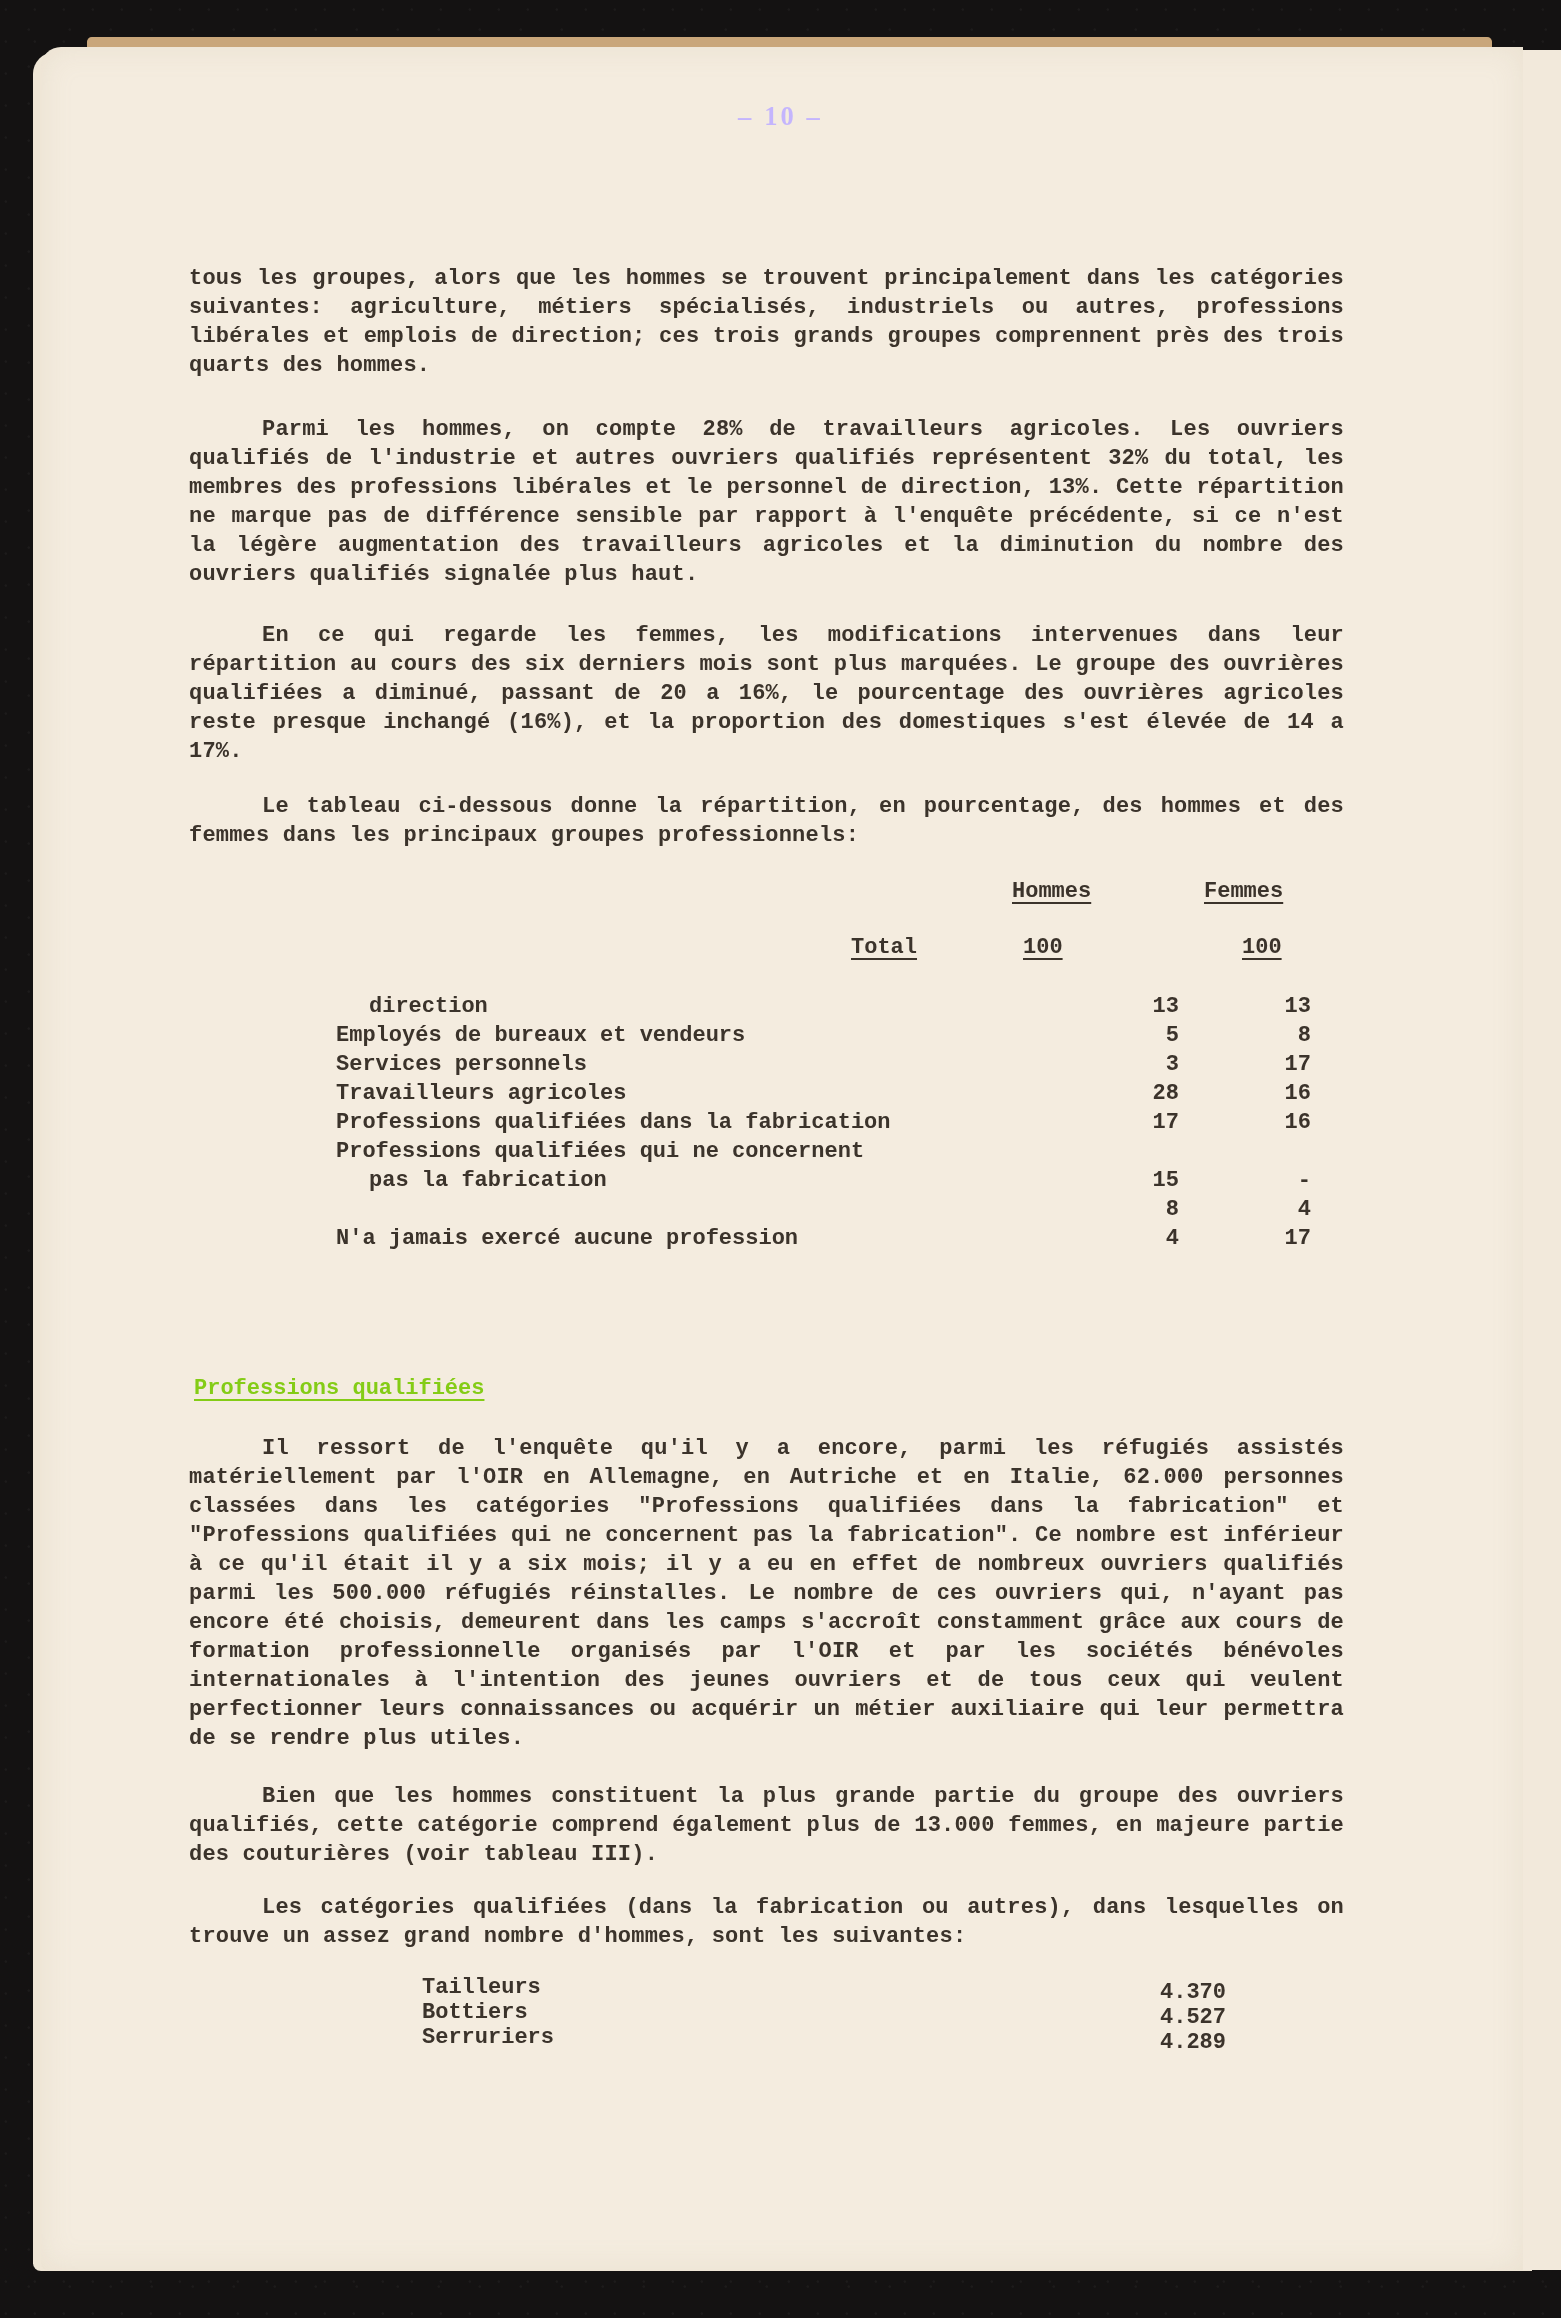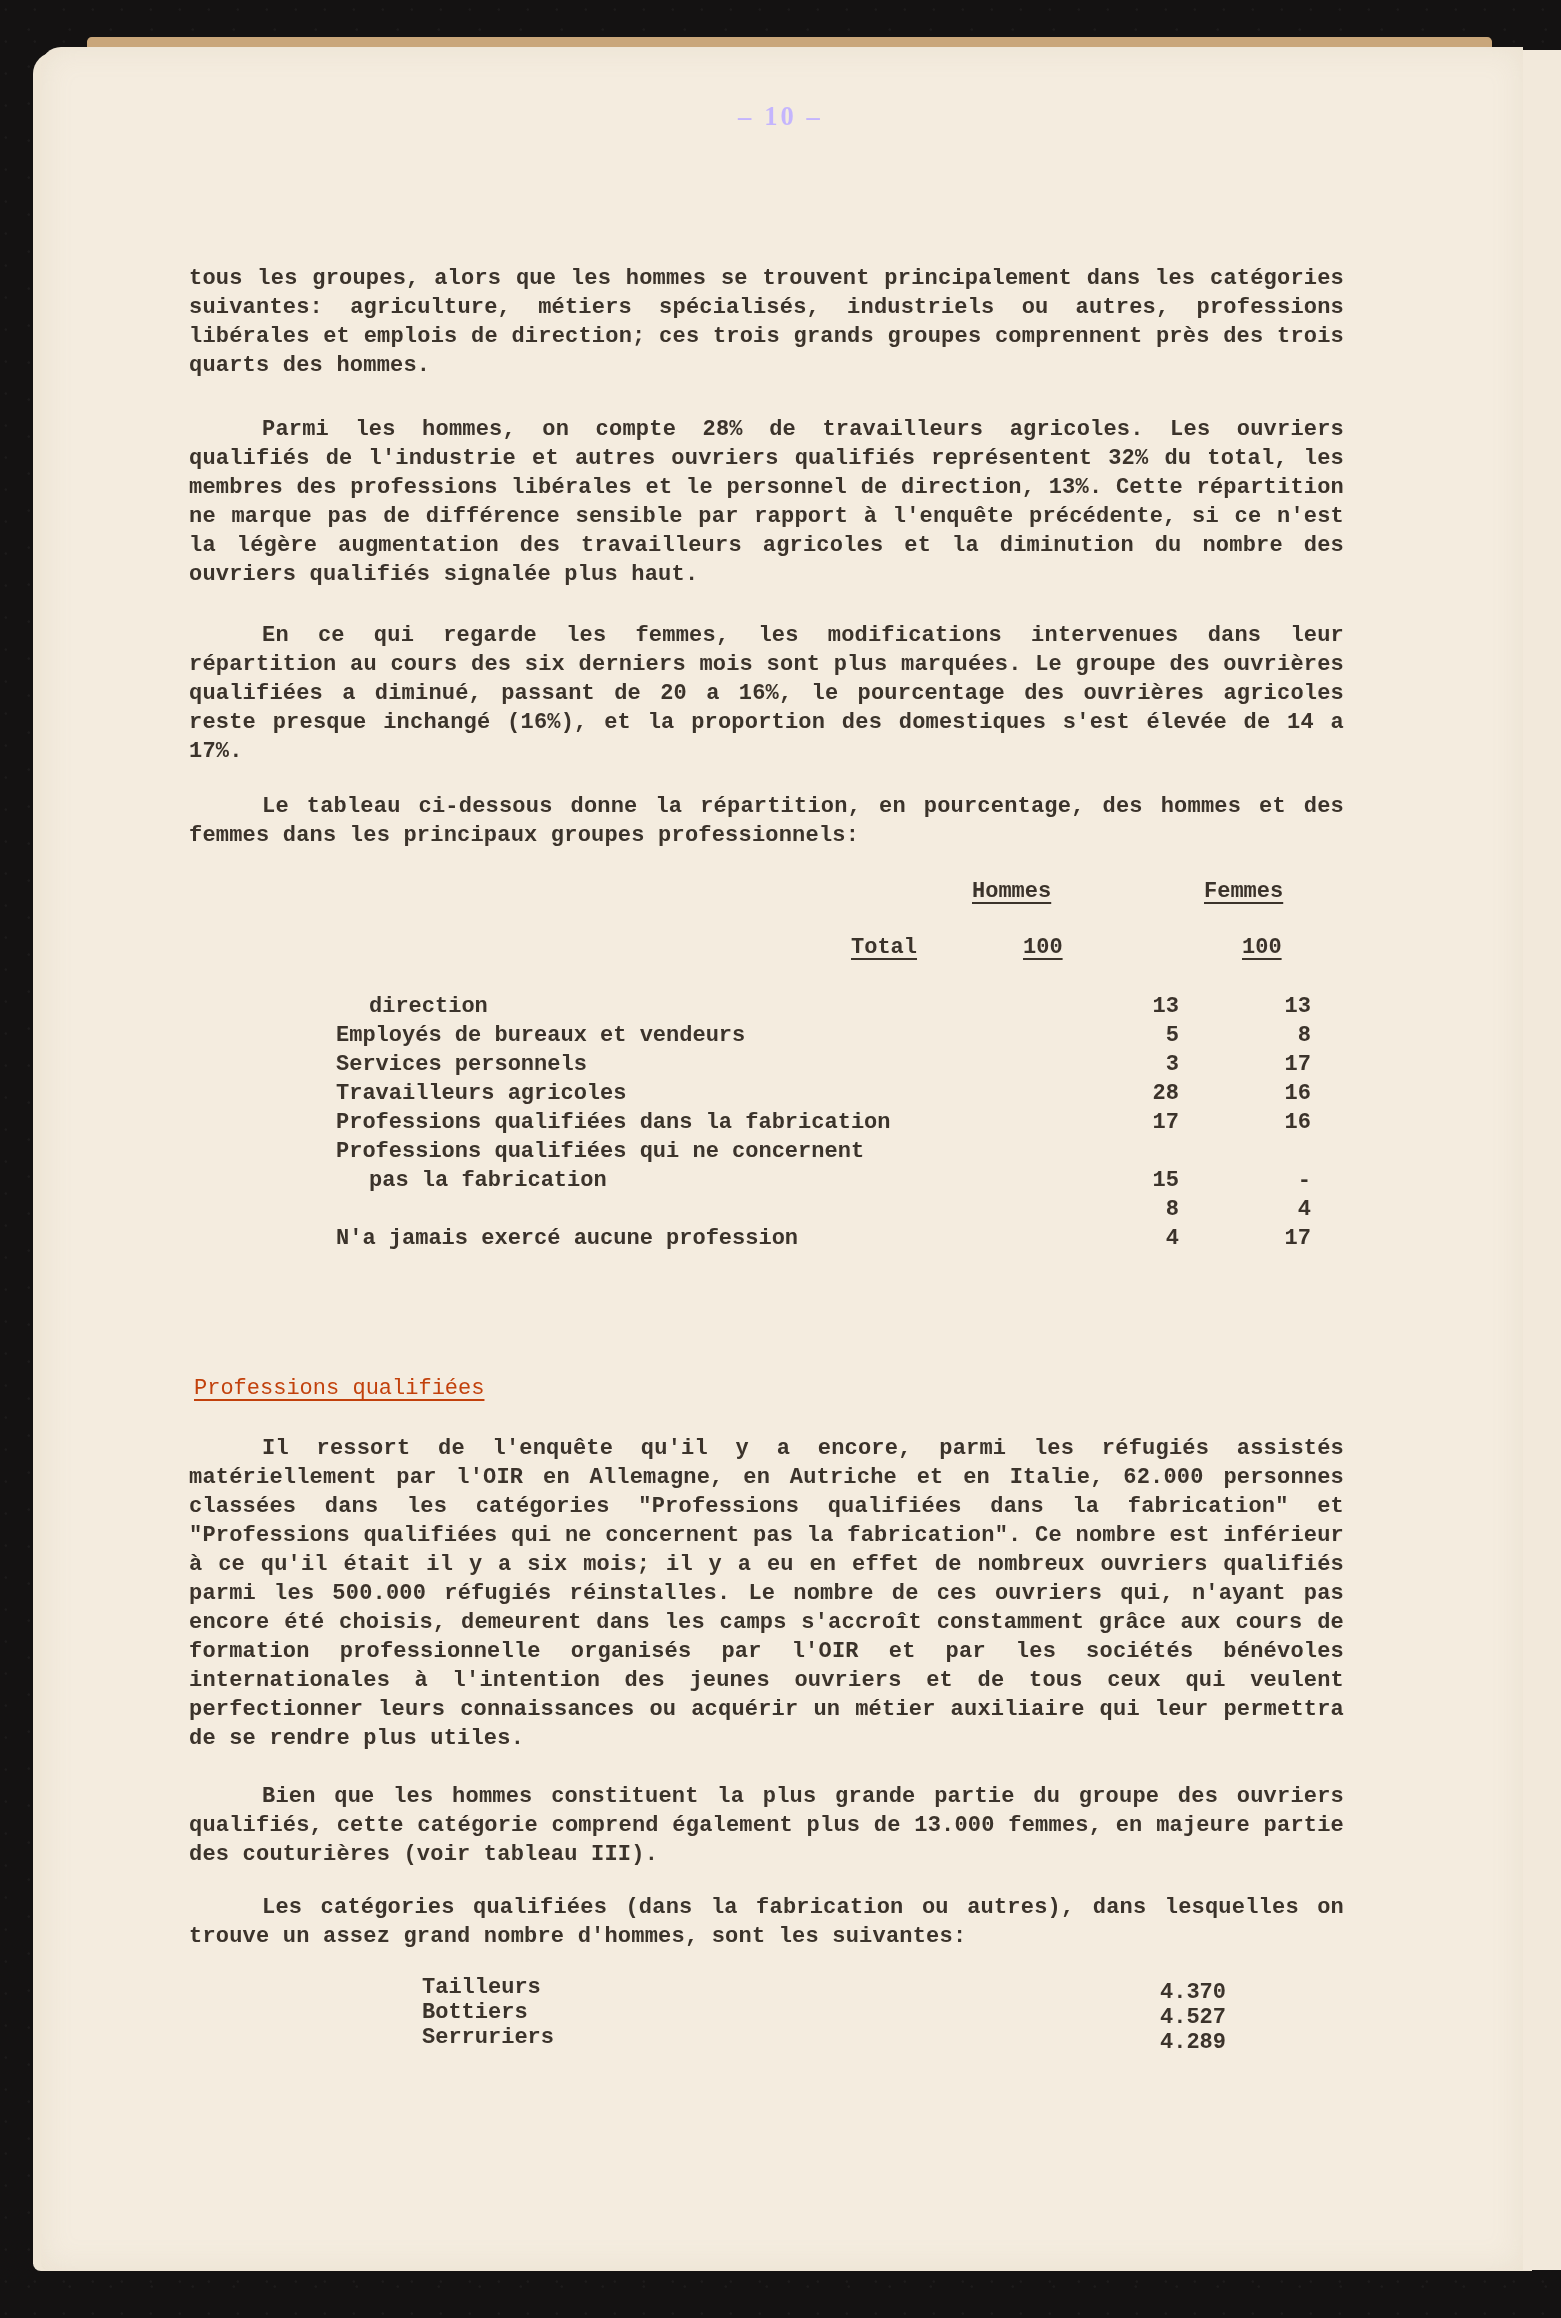--- a/index.html
+++ b/index.html
@@ -106,22 +106,22 @@
     .underlined {
       text-decoration: underline;
       text-decoration-thickness: 2.3px;
       text-underline-offset: 4.7px;
     }
     .section-heading {
       position: absolute;
       left: 194px;
       top: 1376px;
       font-size: 22px;
-      font-weight: normal;
-      color: #c2410c;
+      font-weight: bold;
+      color: #84cc16;
       text-decoration: underline;
       text-decoration-thickness: 2.3px;
       text-underline-offset: 4.7px;
     }
     .trades {
       position: absolute;
       left: 422px;
       top: 1975px;
       font-size: 22px;
       font-weight: bold;
@@ -154,21 +154,21 @@
 <div class="text-block" style="top: 621px;">
   <p class="indent">En ce qui regarde les femmes, les modifications intervenues dans leur répartition au cours des six derniers mois sont plus marquées. Le groupe des ouvrières qualifiées a diminué, passant de 20 a 16%, le pourcentage des ouvrières agricoles reste presque inchangé (16%), et la proportion des domestiques s'est élevée de 14 a 17%.</p>
 </div>
 
 <div class="text-block" style="top: 792px;">
   <p class="indent">Le tableau ci-dessous donne la répartition, en pourcentage, des hommes et des femmes dans les principaux groupes professionnels:</p>
 </div>
 
 <div class="table" style="top: 879px;">
   <div class="table-head">
-    <span class="col-head" style="left: 636px;">Hommes</span>
+    <span class="col-head" style="left: 676px;">Hommes</span>
     <span class="col-head" style="left: 868px;">Femmes</span>
   </div>
   <div class="row" style="margin-top: 23.4px; height: 59px;">
     <span class="label underlined" style="left: 515px;">Total</span>
     <span class="val h underlined" style="left: 687px; text-align: left;">100</span>
     <span class="val f underlined" style="left: 906px; text-align: left;">100</span>
   </div>
 
   <div class="row">
     <span class="label cont">direction</span>

